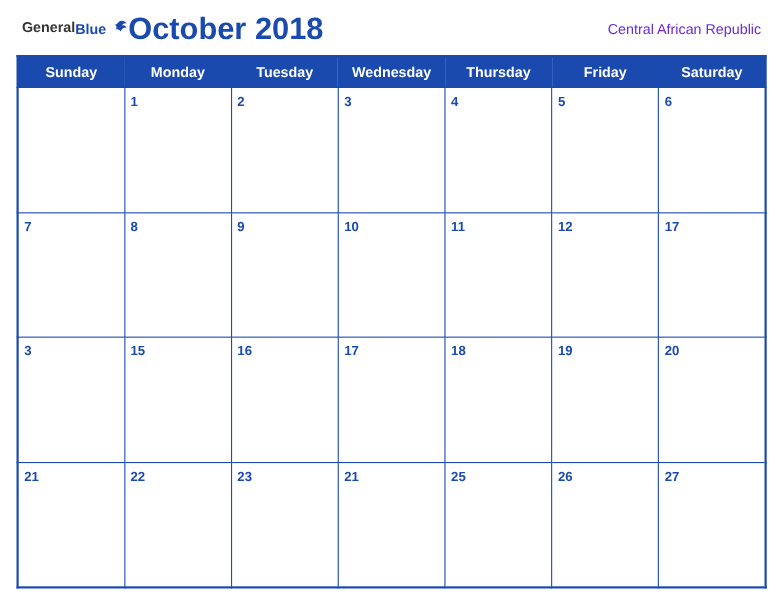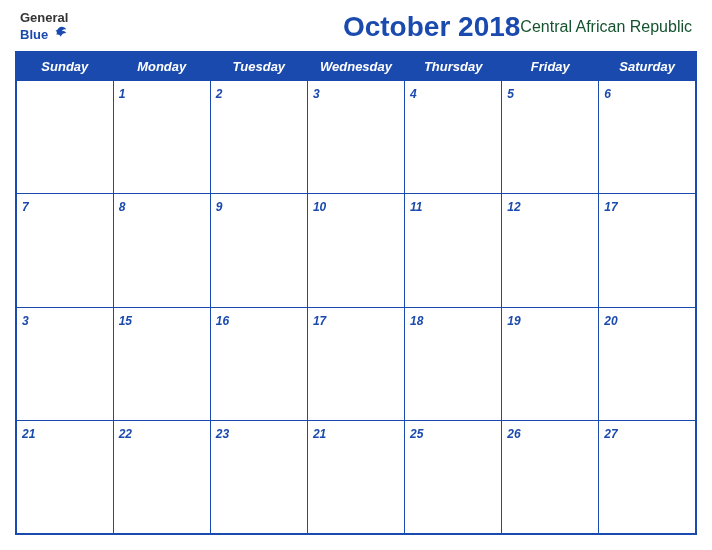--- a/index.html
+++ b/index.html
@@ -19,21 +19,21 @@
     }
     .header {
       display: flex;
       align-items: center;
       justify-content: space-between;
       margin-bottom: 8px;
       padding: 0 5px;
     }
     .logo {
       display: flex;
-      flex-direction: column;
+      flex-direction: row;
       align-items: flex-start;
     }
     .logo-general {
       font-size: 13px;
       font-weight: bold;
       color: #333;
     }
     .logo-blue {
       font-size: 13px;
       font-weight: bold;
@@ -44,35 +44,34 @@
       text-align: right;
     }
     .logo-bird {
       width: 18px;
       height: 18px;
     }
     .month-title {
       font-size: 28px;
       font-weight: bold;
       color: #1a4aad;
-      text-align: right;
+      text-align: left;
       flex: 1;
     }
     .country-label {
-      font-size: 16px;
-      color: #14532d;
+      font-size: 13px;
+      color: #6d28d9;
       text-align: right;
       min-width: 130px;
     }
     .calendar-table {
       width: 100%;
       flex: 1;
       border-collapse: collapse;
       border: 2px solid #1a4aad;
-      font-style: italic;
     }
     .calendar-table th {
       background-color: #1a4aad;
       color: #fff;
       text-align: center;
       padding: 6px 4px;
       font-size: 13px;
       font-weight: bold;
       border: 1px solid #1a4aad;
     }

